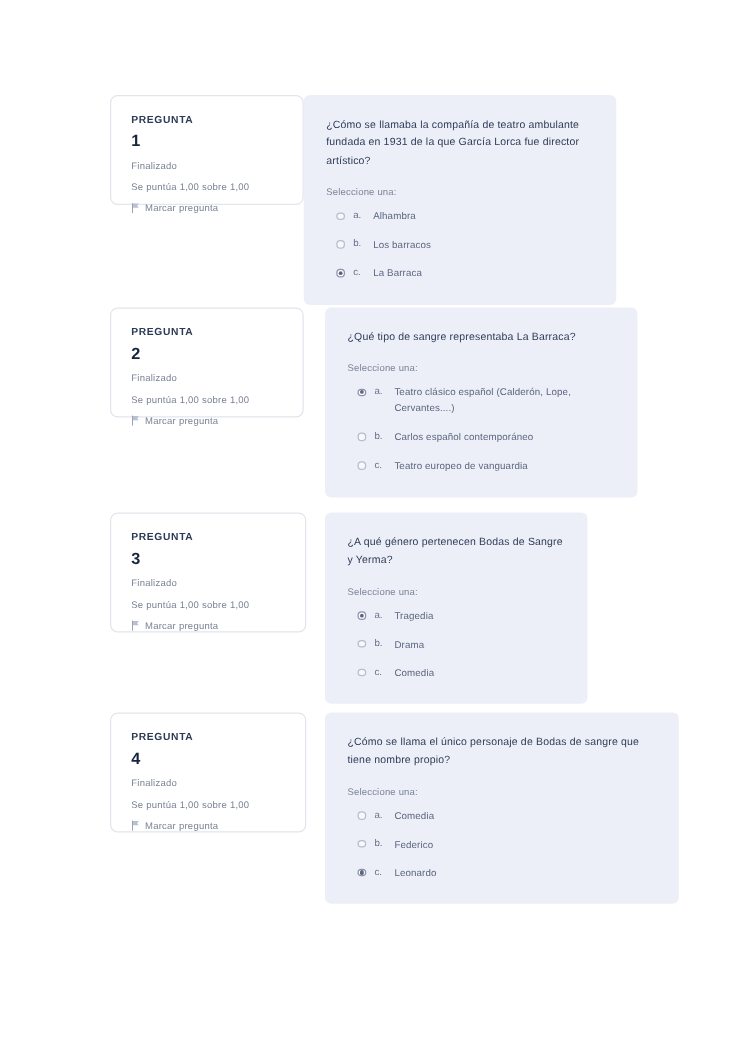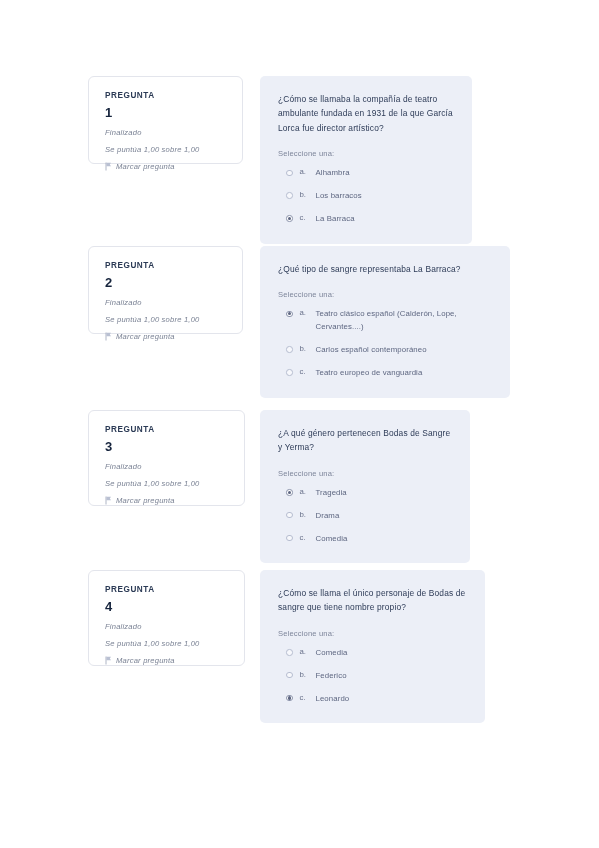--- a/index.html
+++ b/index.html
@@ -55,21 +55,20 @@
     font-weight: bold;
     color: #16243d;
     line-height: 1;
   }
   .info-line {
     font-size: 7.6px;
     color: #7a8294;
     margin-bottom: 8px;
     letter-spacing: 0.2px;
     white-space: nowrap;
-    font-style: italic;
   }
   .info-line:last-child { margin-bottom: 0; }
   .flag-row {
     display: flex;
     align-items: center;
     gap: 4px;
   }
   .flag-icon {
     display: inline-block;
     width: 7px;
@@ -144,33 +143,33 @@
     font-size: 7.8px;
     color: #5d6float;
     color: #5d6680;
     line-height: 1.65;
     letter-spacing: 0.1px;
   }
 
   
   #block-1 { left: 88px; top: 76px; }
   #block-1 .info-card { width: 155px; height: 88px; }
-  #block-1 .q-panel { width: 212px; min-height: 143px; margin-left: 17px; }
+  #block-1 .q-panel { width: 250px; min-height: 143px; }
 
   #block-2 { left: 88px; top: 246px; }
   #block-2 .info-card { width: 155px; height: 88px; }
   #block-2 .q-panel { width: 250px; min-height: 129px; margin-left: 17px; }
 
   #block-3 { left: 88px; top: 410px; }
   #block-3 .info-card { width: 157px; height: 96px; }
   #block-3 .q-panel { width: 210px; min-height: 135px; margin-left: 15px; }
 
   #block-4 { left: 88px; top: 570px; }
   #block-4 .info-card { width: 157px; height: 96px; }
-  #block-4 .q-panel { width: 225px; min-height: 140px; margin-left: 15px; }
+  #block-4 .q-panel { width: 283px; min-height: 140px; margin-left: 15px; }
 </style>
 </head>
 <body>
 
 <div class="page">
 
   <div class="qblock" id="block-1">
     <div class="info-card">
       <div class="info-head">
         <span class="lbl">PREGUNTA</span>

